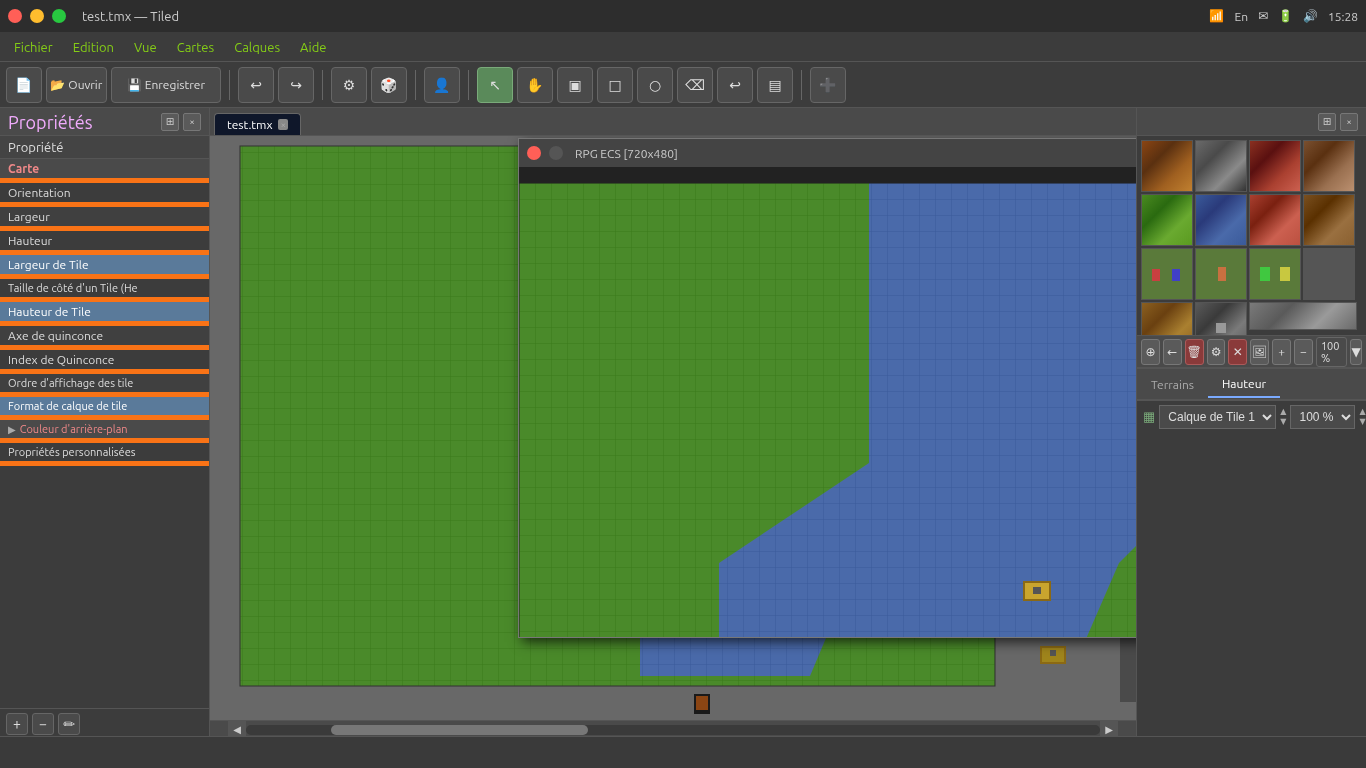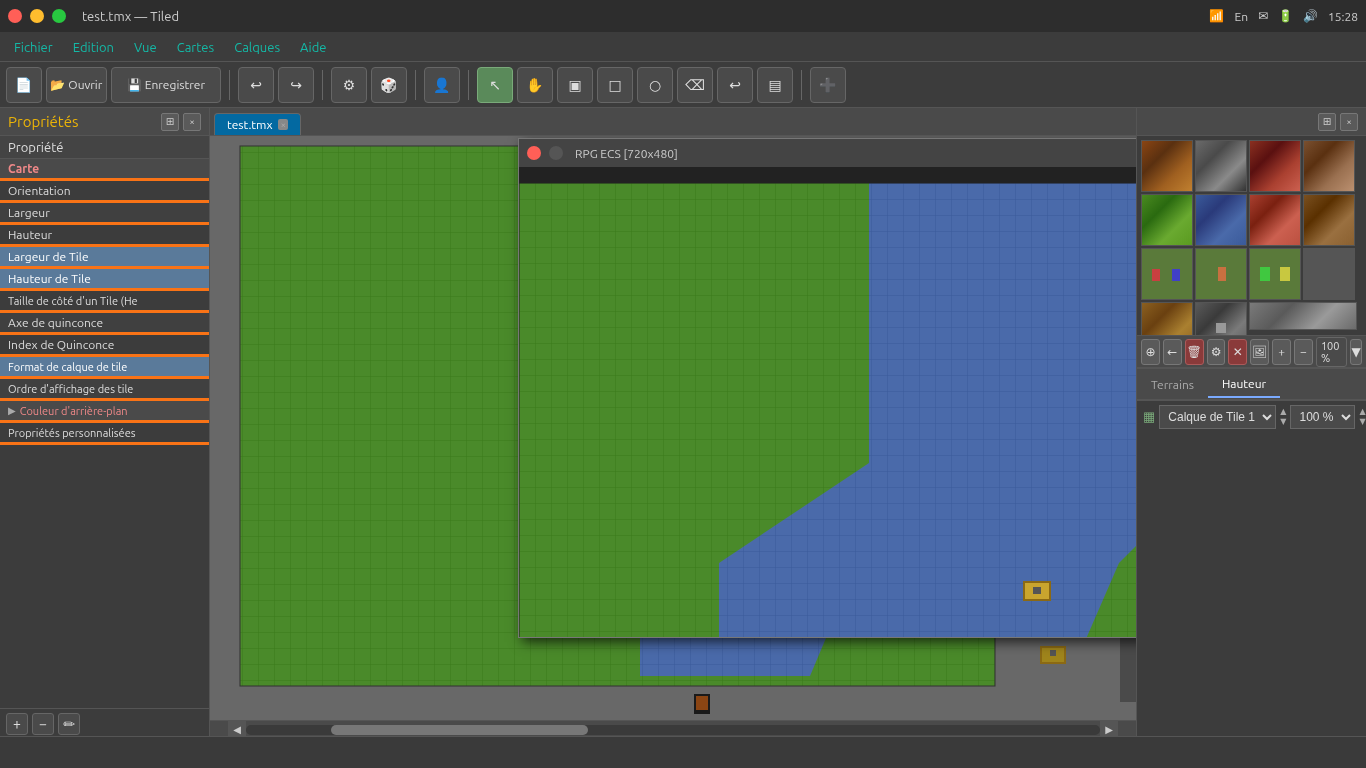--- a/index.html
+++ b/index.html
@@ -55,21 +55,21 @@
       background: #3c3c3c;
       display: flex;
       align-items: center;
       padding: 0 4px;
       border-bottom: 1px solid #555;
     }
     .menu-item {
       padding: 4px 10px;
       cursor: pointer;
       border-radius: 3px;
-      color: #14b8a6;
+      color: #84cc16;
     }
 
     
     #toolbar {
       height: 46px;
       background: #3c3c3c;
       display: flex;
       align-items: center;
       padding: 0 6px;
       gap: 4px;
@@ -112,21 +112,21 @@
     }
     #properties-header {
       background: #4a4a4a;
       padding: 4px 8px;
       display: flex;
       align-items: center;
       justify-content: space-between;
       border-bottom: 1px solid #555;
       height: 28px;
     }
-    #properties-header span { font-size: 15px; color: #eab308; }
+    #properties-header span { font-size: 18px; color: #f0abfc; }
     .panel-header-btns { display: flex; gap: 4px; }
     .panel-header-btn {
       width: 18px; height: 18px;
       background: #5a5a5a;
       border: 1px solid #777;
       border-radius: 2px;
       font-size: 10px;
       display: flex; align-items: center; justify-content: center;
       cursor: pointer;
       color: #ccc;
@@ -139,21 +139,21 @@
       border-bottom: 1px solid #555;
       background: #444;
     }
 
     .prop-tree { flex: 1; overflow-y: auto; }
     .prop-item {
       display: flex;
       align-items: center;
       padding: 3px 8px;
       font-size: 12px;
-      border-bottom: 3px solid #f97316;
+      border-bottom: 5px solid #f97316;
       min-height: 22px;
     }
     .prop-item.category {
       background: #4a4a4a;
       color: #e88;
       font-weight: bold;
     }
     .prop-item.category-with-arrow {
       background: #4a4a4a;
       color: #e88;
@@ -210,21 +210,21 @@
       border-bottom: none;
       border-radius: 4px 4px 0 0;
       cursor: pointer;
       color: #ddd;
       font-size: 12px;
       display: flex;
       align-items: center;
       gap: 6px;
     }
     .tab.active {
-      background: #0369a1;
+      background: #0f172a;
       color: white;
     }
     .tab-close {
       font-size: 10px;
       color: #aaa;
       cursor: pointer;
       background: #888;
       border-radius: 2px;
       padding: 0 2px;
     }
@@ -533,37 +533,37 @@
       </div>
       <div class="prop-item striped">
         <span>Largeur</span>
       </div>
       <div class="prop-item">
         <span>Hauteur</span>
       </div>
       <div class="prop-item selected">
         <span>Largeur de Tile</span>
       </div>
+      <div class="prop-item">
+        <span style="font-size:11px;">Taille de côté d'un Tile (He</span>
+      </div>
       <div class="prop-item selected">
         <span>Hauteur de Tile</span>
       </div>
-      <div class="prop-item">
-        <span style="font-size:11px;">Taille de côté d'un Tile (He</span>
-      </div>
       <div class="prop-item striped">
         <span>Axe de quinconce</span>
       </div>
       <div class="prop-item">
         <span>Index de Quinconce</span>
       </div>
+      <div class="prop-item striped">
+        <span style="font-size:11px;">Ordre d'affichage des tile</span>
+      </div>
       <div class="prop-item selected">
         <span style="font-size:11px;">Format de calque de tile</span>
-      </div>
-      <div class="prop-item striped">
-        <span style="font-size:11px;">Ordre d'affichage des tile</span>
       </div>
       <div class="prop-item category-with-arrow">
         <span class="arrow">▶</span>
         <span style="font-size:11px;">Couleur d'arrière-plan</span>
       </div>
       <div class="prop-item">
         <span style="font-size:11px;">Propriétés personnalisées</span>
       </div>
     </div>
     <div id="prop-footer">

